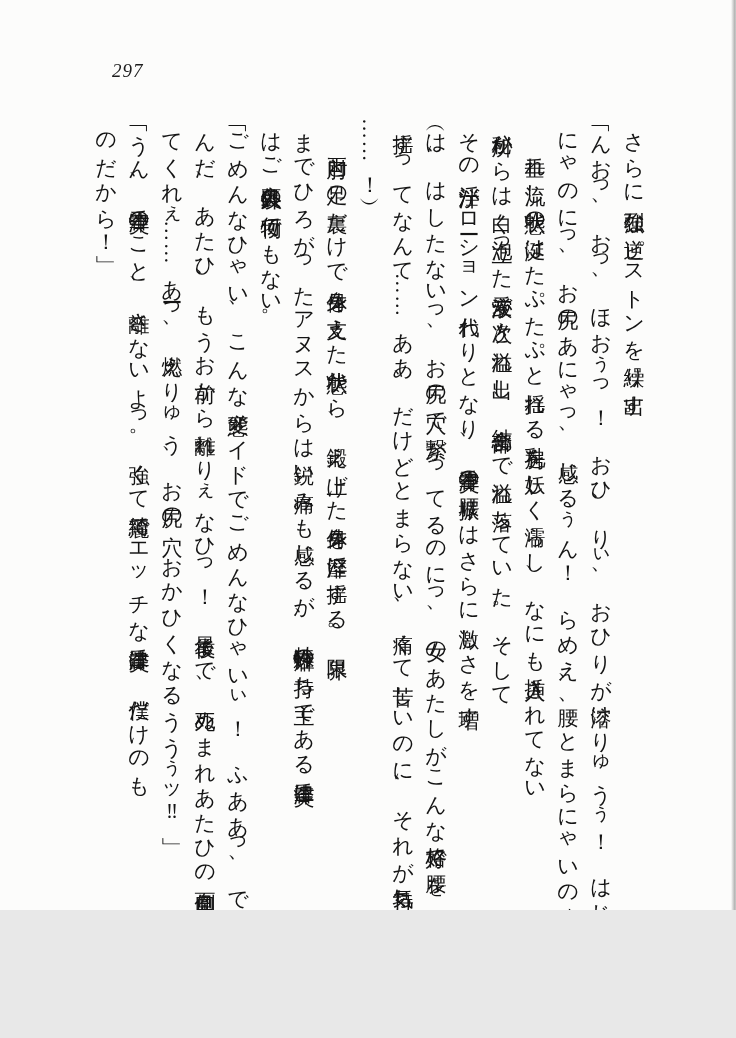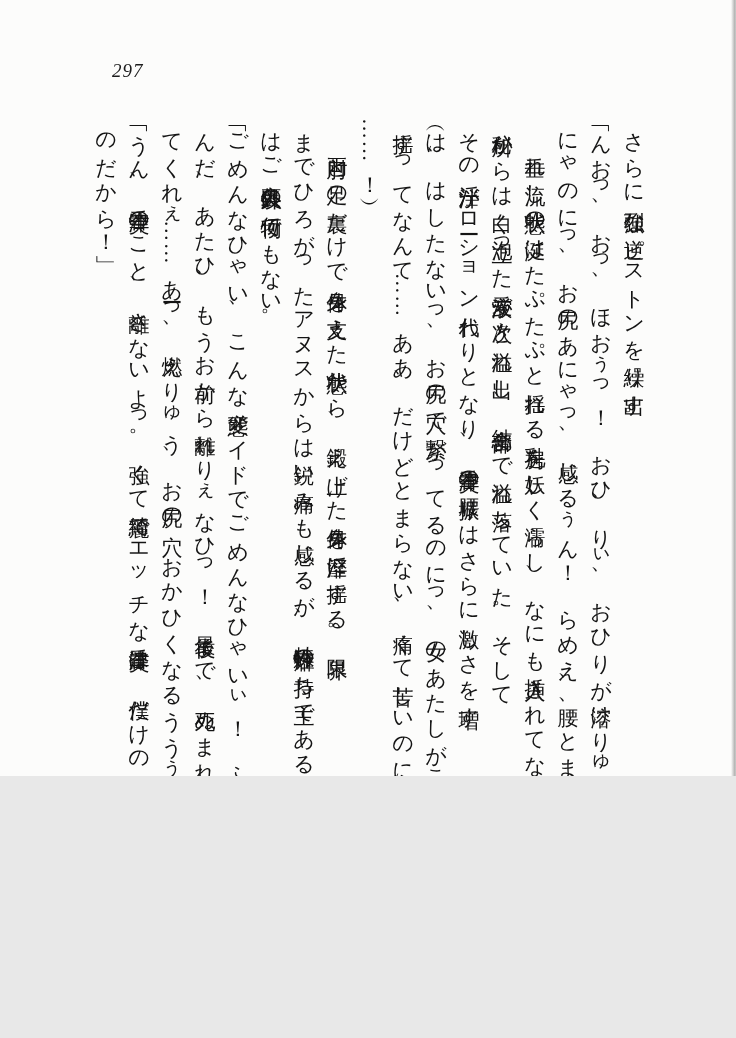--- a/index.html
+++ b/index.html
@@ -3,21 +3,21 @@
 <meta charset="utf-8">
 <style>
   html,body{margin:0;padding:0;}
   body{
     width:736px;height:1038px;
     background:#e8e8e8;
     font-family:"Liberation Serif","DejaVu Serif",serif;
   }
   .page{
     position:relative;
-    width:736px;height:776px;
+    width:736px;height:910px;
     background:#fcfcfb;
     overflow:hidden;
     color:#121212;
   }
   .page-number{
     position:absolute;
     left:112px;top:60px;
     font-size:19px;
     font-style:italic;
     letter-spacing:1px;

